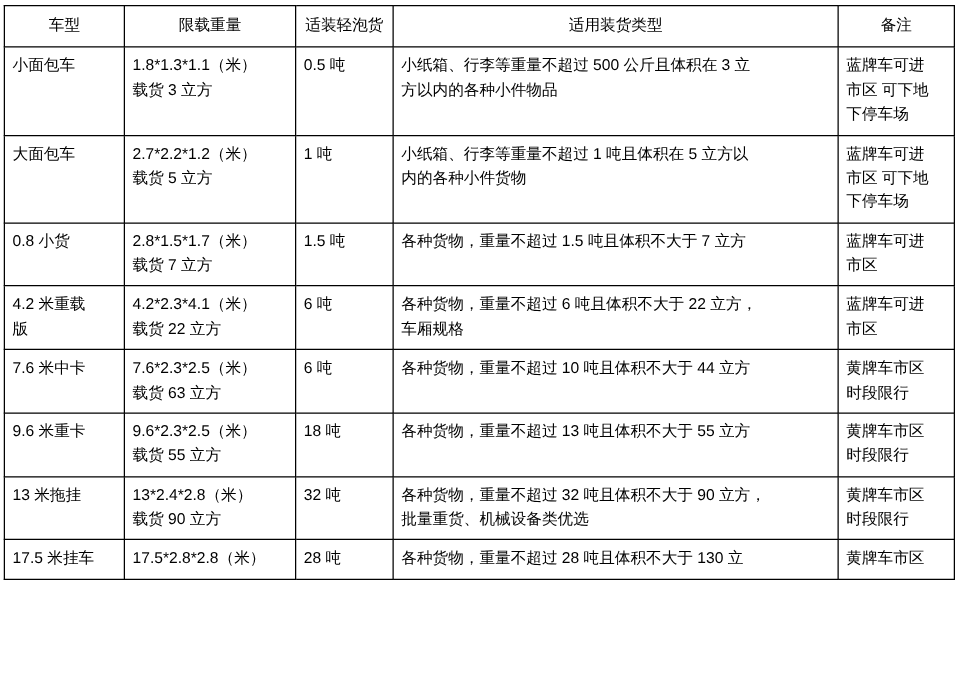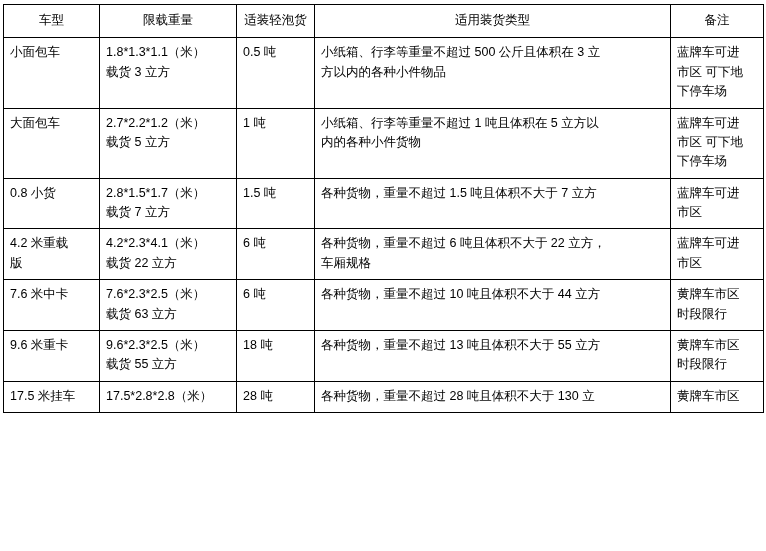--- a/index.html
+++ b/index.html
@@ -192,20 +192,40 @@
           <td class="cell-cargo">
             <span class="line">各种货物，重量不超过 13 吨且体积不大于 55 立方</span>
           </td>
           <td class="cell-remark">
             <span class="line">黄牌车市区</span>
             <span class="line">时段限行</span>
           </td>
         </tr>
         <tr>
           <td class="cell-type">
+            <span class="line">13 米拖挂</span>
+          </td>
+          <td class="cell-spec">
+            <span class="line">13*2.4*2.8（米）</span>
+            <span class="line">载货 90 立方</span>
+          </td>
+          <td class="cell-load">
+            <span class="line">32 吨</span>
+          </td>
+          <td class="cell-cargo">
+            <span class="line">各种货物，重量不超过 32 吨且体积不大于 90 立方，</span>
+            <span class="line">批量重货、机械设备类优选</span>
+          </td>
+          <td class="cell-remark">
+            <span class="line">黄牌车市区</span>
+            <span class="line">时段限行</span>
+          </td>
+        </tr>
+        <tr>
+          <td class="cell-type">
             <span class="line">17.5 米挂车</span>
           </td>
           <td class="cell-spec">
             <span class="line">17.5*2.8*2.8（米）</span>
           </td>
           <td class="cell-load">
             <span class="line">28 吨</span>
           </td>
           <td class="cell-cargo">
             <span class="line">各种货物，重量不超过 28 吨且体积不大于 130 立</span>

